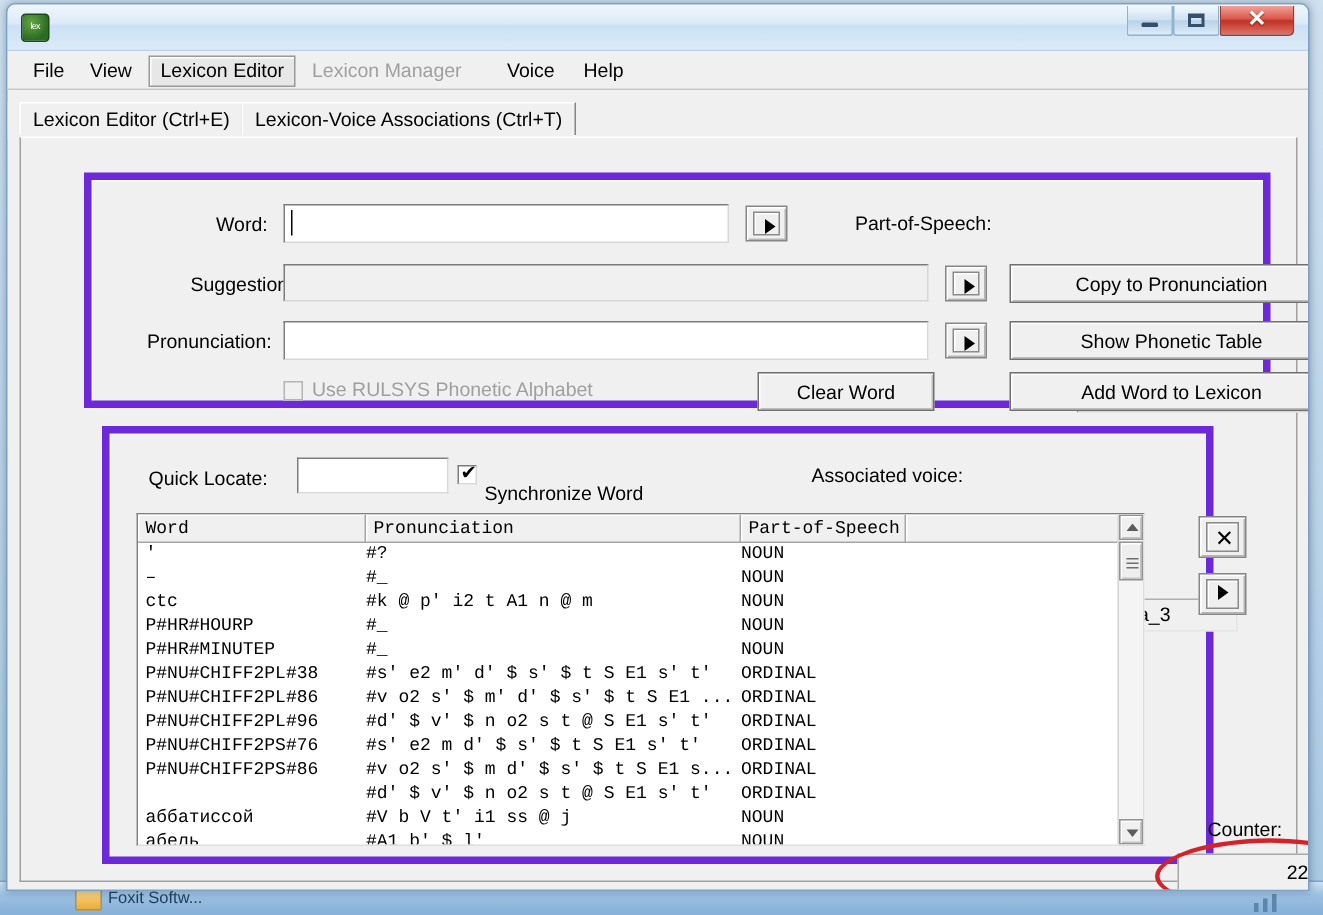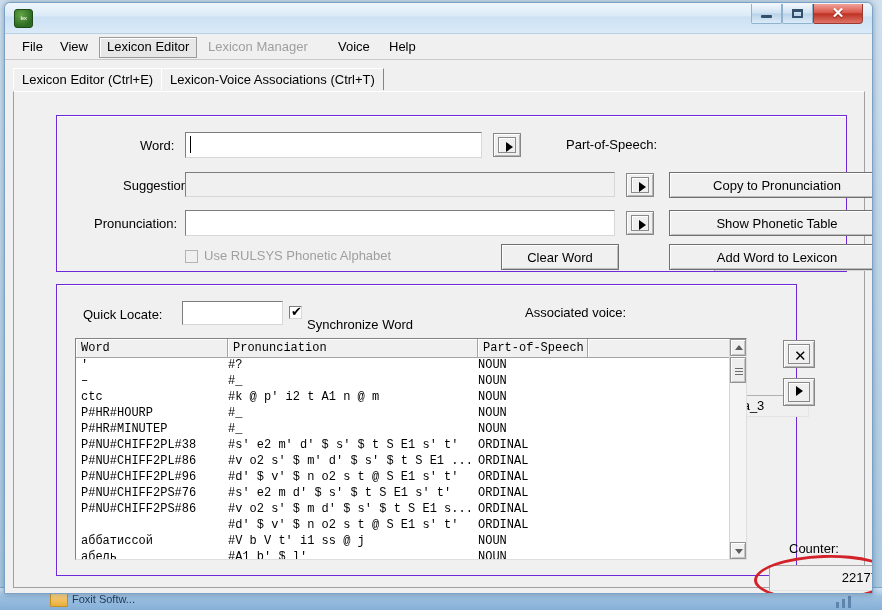--- a/index.html
+++ b/index.html
@@ -108,26 +108,26 @@
   }
 
   
   #client{
     position:absolute;left:8px;top:88px;width:852px;height:497px;
     background:#f0f0f0;border:1px solid #a0a0a0;border-top-color:#fff;
     box-sizing:border-box;
   }
   .group{
     position:absolute;background:#f0f0f0;
-    border:1px solid #6d28d9;box-shadow:inset 1px 1px 0 #fff;
+    border:5px solid #6d28d9;box-shadow:inset 1px 1px 0 #fff;
     box-sizing:border-box;
     padding-left:24px;
   }
   #group-edit{left:42px;top:23px;width:791px;height:157px;}
-  #group-list{left:42px;top:192px;width:741px;height:292px;}
+  #group-list{left:54px;top:192px;width:741px;height:292px;}
 
   .lbl{position:absolute;font-size:13px;color:#000;white-space:nowrap;}
   .lbl.dim{color:#9f9f9f;}
 
   .txt{
     position:absolute;box-sizing:border-box;
     border:1px solid #7d7d7d;border-right-color:#d7d7d7;border-bottom-color:#d7d7d7;
     background:#fff;font-family:"Liberation Sans",sans-serif;font-size:13px;
     padding:2px 4px;color:#000;
   }

